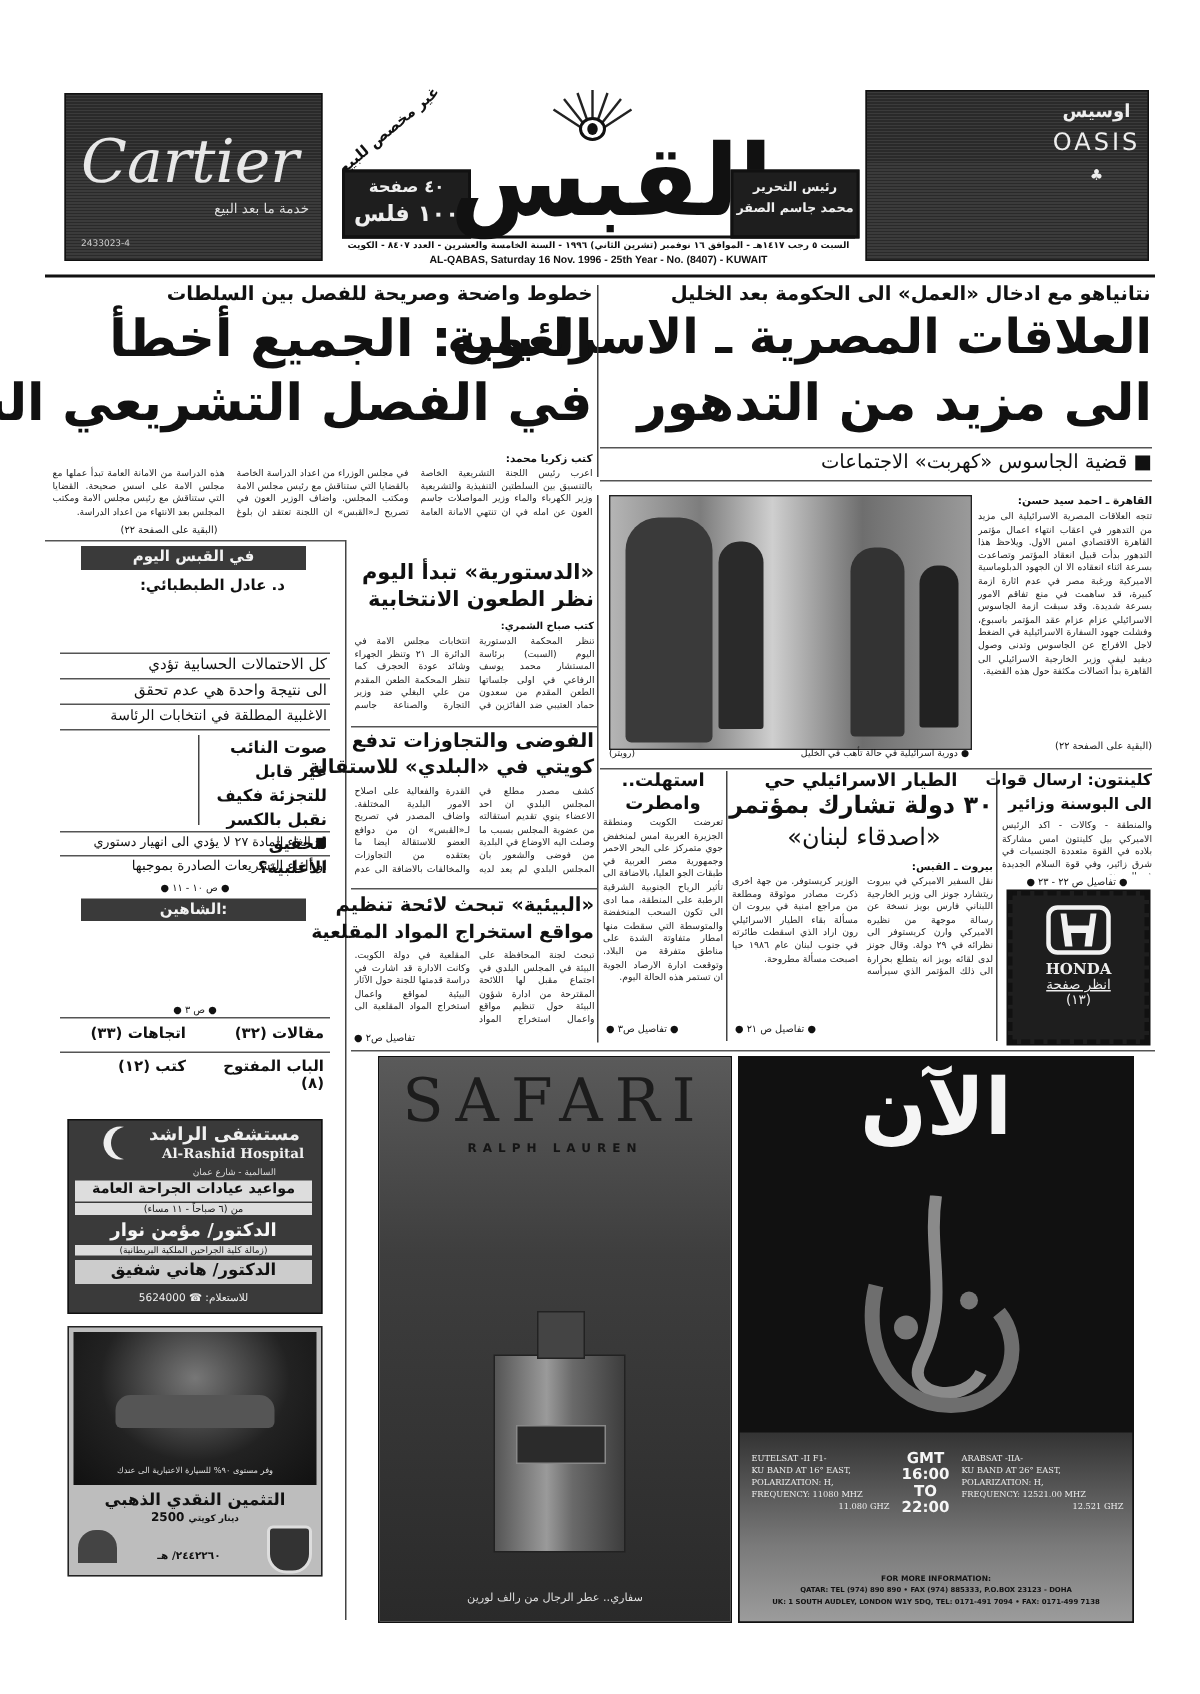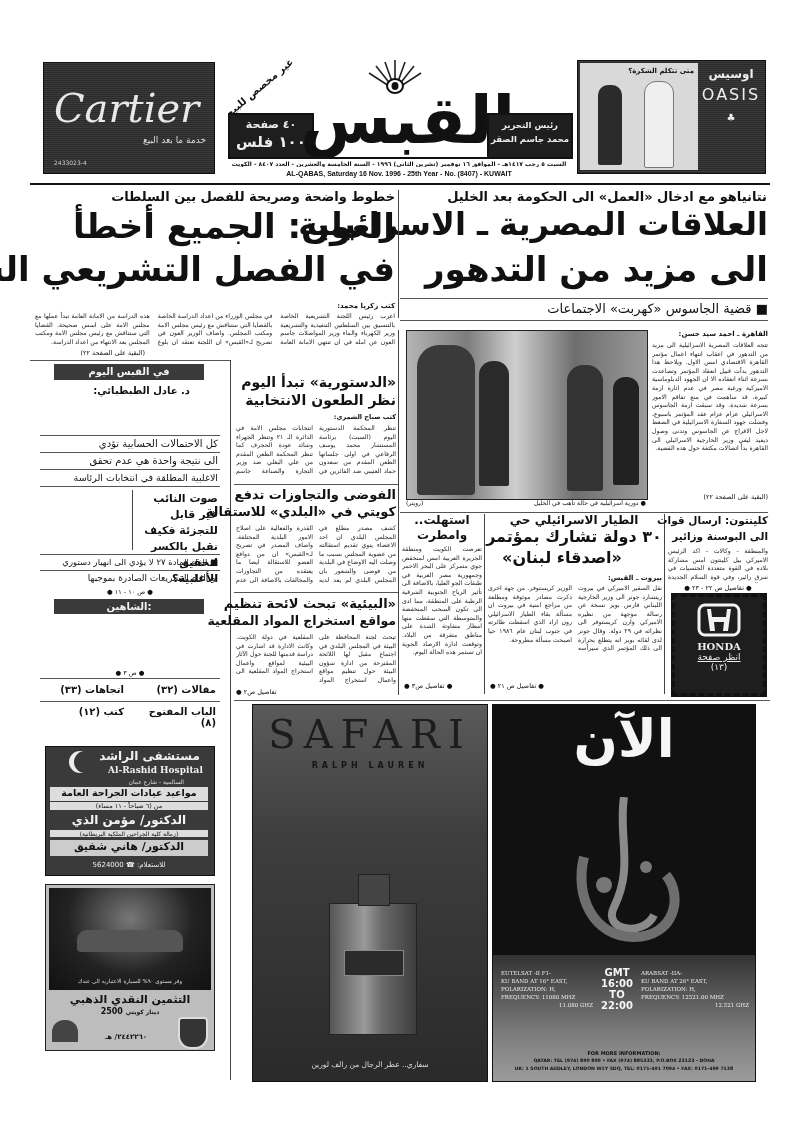--- a/index.html
+++ b/index.html
@@ -47,25 +47,20 @@
   </svg>
 </div>
 <div class="abs center" style="left:300px;top:86px;width:190px;font-size:66px;font-weight:bold;line-height:70px;font-family:'DejaVu Sans',sans-serif;letter-spacing:-2px;">القبس</div>
 
 <div class="abs darkbox rtl center" style="left:487px;top:113px;width:82px;height:42px;border:2px solid #111;">
   <div style="font-size:8.5px;font-weight:bold;margin-top:5px;">رئيس التحرير</div>
   <div style="font-size:8.5px;font-weight:bold;margin-top:4px;">محمد جاسم الصقر</div>
 </div>
 
 <div class="abs noise" style="left:577px;top:60px;width:187px;height:112px;border:1px solid #111;">
-  <div class="abs" style="left:2px;top:2px;width:118px;height:107px;background:#d9d9d9;">
-    <div class="abs rtl" style="right:4px;top:4px;font-size:7px;font-weight:bold;">متى تتكلم الشكرة؟</div>
-    <div class="abs" style="left:18px;top:22px;width:24px;height:80px;background:#2b2b2b;border-radius:10px 10px 2px 2px;"></div>
-    <div class="abs" style="left:64px;top:18px;width:28px;height:85px;background:#efefef;border:1px solid #777;border-radius:12px 12px 2px 2px;"></div>
-  </div>
   <div class="abs center" style="left:122px;top:6px;width:62px;color:#eee;">
     <div style="font-size:12px;font-weight:bold;">اوسيس</div>
     <div style="font-size:16px;letter-spacing:2px;margin-top:4px;font-family:'DejaVu Sans',sans-serif;">OASIS</div>
     <div style="font-size:10px;margin-top:8px;">♣</div>
   </div>
 </div>
 
 <div class="rule" style="left:228px;top:157px;width:342px;height:2px;"></div>
 <div class="abs rtl center" style="left:228px;top:160px;width:342px;font-size:6px;font-weight:bold;white-space:nowrap;overflow:hidden;">السبت ٥ رجب ١٤١٧هـ - الموافق ١٦ نوفمبر (تشرين الثاني) ١٩٩٦ - السنة الخامسة والعشرين - العدد ٨٤٠٧ - الكويت</div>
 <div class="abs center" style="left:228px;top:170px;width:342px;font-size:7px;font-weight:bold;font-family:'Liberation Sans',sans-serif;">AL-QABAS, Saturday 16 Nov. 1996 - 25th Year - No. (8407) - KUWAIT</div>
@@ -138,21 +133,21 @@
 </div>
 <div class="vrule" style="left:230px;top:360px;height:720px;"></div>
 
 <div class="abs" style="left:45px;top:746px;width:168px;height:128px;border:1px solid #111;background:#3a3a3a;">
   <div class="abs" style="left:28px;top:4px;width:22px;height:22px;border-radius:50%;box-shadow:-5px 0 0 0 #eee;"></div>
   <div class="abs rtl" style="right:14px;top:2px;font-size:12px;font-weight:bold;color:#f0f0f0;">مستشفى الراشد</div>
   <div class="abs" style="left:62px;top:18px;font-size:9px;font-weight:bold;font-family:'DejaVu Serif',serif;color:#f0f0f0;">Al-Rashid Hospital</div>
   <div class="abs rtl" style="right:30px;top:31px;font-size:6px;color:#ddd;">السالمية - شارع عمان</div>
   <div class="abs rtl center" style="left:4px;top:40px;width:158px;height:14px;background:#ddd;font-size:9.5px;font-weight:bold;">مواعيد عيادات الجراحة العامة</div>
   <div class="abs center" style="left:4px;top:55px;width:158px;background:#ddd;font-size:6.5px;">من (٦ صباحاً - ١١ مساء)</div>
-  <div class="abs rtl center" style="left:4px;top:66px;width:158px;font-size:12px;font-weight:bold;color:#f5f5f5;">الدكتور/ مؤمن الذي</div>
+  <div class="abs rtl center" style="left:4px;top:66px;width:158px;font-size:12px;font-weight:bold;color:#f5f5f5;">الدكتور/ مؤمن نوار</div>
   <div class="abs center" style="left:4px;top:83px;width:158px;background:#ddd;font-size:6px;">(زمالة كلية الجراحين الملكية البريطانية)</div>
   <div class="abs rtl center" style="left:4px;top:93px;width:158px;height:16px;background:#ccc;font-size:11px;font-weight:bold;">الدكتور/ هاني شفيق</div>
   <div class="abs center" style="left:4px;top:114px;width:158px;font-size:7px;color:#eee;">للاستعلام: ☎ 5624000</div>
 </div>
 
 <div class="abs" style="left:45px;top:884px;width:168px;height:165px;border:1px solid #222;background:#bdbdbd;">
   <div class="abs" style="left:3px;top:3px;width:162px;height:102px;background:radial-gradient(ellipse at 50% 30%,#777 0%,#222 55%,#111 100%);">
     <div class="abs" style="left:28px;top:42px;width:106px;height:22px;background:#555;border-radius:10px 10px 4px 4px;"></div>
     <div class="abs rtl center" style="left:0;top:90px;width:162px;font-size:5.5px;color:#ddd;">وفر مستوى ٩٠% للسيارة الاعتبارية الى عندك</div>
   </div>
@@ -181,21 +176,21 @@
 <div class="abs rtl" style="left:236px;top:613px;width:160px;font-size:12.5px;font-weight:bold;white-space:nowrap;">مواقع استخراج المواد المقلعية</div>
 <div class="abs body-text" style="left:236px;top:633px;width:160px;height:52px;column-count:2;column-gap:6px;">تبحث لجنة المحافظة على البيئة في المجلس البلدي في اجتماع مقبل لها اللائحة المقترحة من ادارة شؤون البيئة حول تنظيم مواقع واعمال استخراج المواد المقلعية في دولة الكويت. وكانت الادارة قد اشارت في دراسة قدمتها للجنة حول الآثار البيئية لمواقع واعمال استخراج المواد المقلعية الى ان تطور استخراج الرمل والحصى.</div>
 <div class="abs" style="left:236px;top:688px;font-size:6.5px;">● تفاصيل ص٢</div>
 
 <div class="vrule" style="left:398px;top:330px;height:365px;"></div>
 
 <div class="hr-thin" style="left:400px;top:512px;width:368px;"></div>
 
 <div class="abs rtl center" style="left:486px;top:513px;width:176px;font-size:12px;font-weight:bold;">الطيار الاسرائيلي حي</div>
 <div class="abs rtl center" style="left:486px;top:527px;width:176px;font-size:16px;font-weight:bold;white-space:nowrap;">٣٠ دولة تشارك بمؤتمر</div>
-<div class="abs rtl center" style="left:474px;top:548px;width:176px;font-size:16px;font-weight:bold;white-space:nowrap;">«اصدقاء لبنان»</div>
+<div class="abs rtl center" style="left:488px;top:548px;width:176px;font-size:16px;font-weight:normal;white-space:nowrap;">«اصدقاء لبنان»</div>
 <div class="abs rtl" style="left:580px;top:574px;width:82px;font-size:7px;font-weight:bold;">بيروت ـ القبس:</div>
 <div class="abs body-text" style="left:488px;top:584px;width:174px;height:92px;column-count:2;column-gap:6px;">نقل السفير الاميركي في بيروت ريتشارد جونز الى وزير الخارجية اللبناني فارس بويز نسخة عن رسالة موجهة من نظيره الاميركي وارن كريستوفر الى نظرائه في ٢٩ دولة. وقال جونز لدى لقائه بويز انه يتطلع بحرارة الى ذلك المؤتمر الذي سيرأسه الوزير كريستوفر. من جهة اخرى ذكرت مصادر موثوقة ومطلعة من مراجع امنية في بيروت ان مسألة بقاء الطيار الاسرائيلي رون اراد الذي اسقطت طائرته في جنوب لبنان عام ١٩٨٦ حيا اصبحت مسألة مطروحة.</div>
 <div class="abs" style="left:490px;top:682px;font-size:6.5px;">● تفاصيل ص ٢١ ●</div>
 
 <div class="vrule" style="left:484px;top:514px;height:180px;"></div>
 <div class="vrule" style="left:664px;top:514px;height:180px;"></div>
 
 <div class="abs rtl center" style="left:402px;top:513px;width:80px;font-size:12px;font-weight:bold;">استهلت..</div>
 <div class="abs rtl center" style="left:402px;top:528px;width:80px;font-size:12px;font-weight:bold;">وامطرت</div>
 <div class="abs body-text" style="left:402px;top:545px;width:80px;height:130px;">تعرضت الكويت ومنطقة الجزيرة العربية امس لمنخفض جوي متمركز على البحر الاحمر وجمهورية مصر العربية في طبقات الجو العليا، بالاضافة الى تأثير الرياح الجنوبية الشرقية الرطبة على المنطقة، مما ادى الى تكون السحب المنخفضة والمتوسطة التي سقطت منها امطار متفاوتة الشدة على مناطق متفرقة من البلاد. وتوقعت ادارة الارصاد الجوية ان تستمر هذه الحالة اليوم.</div>

